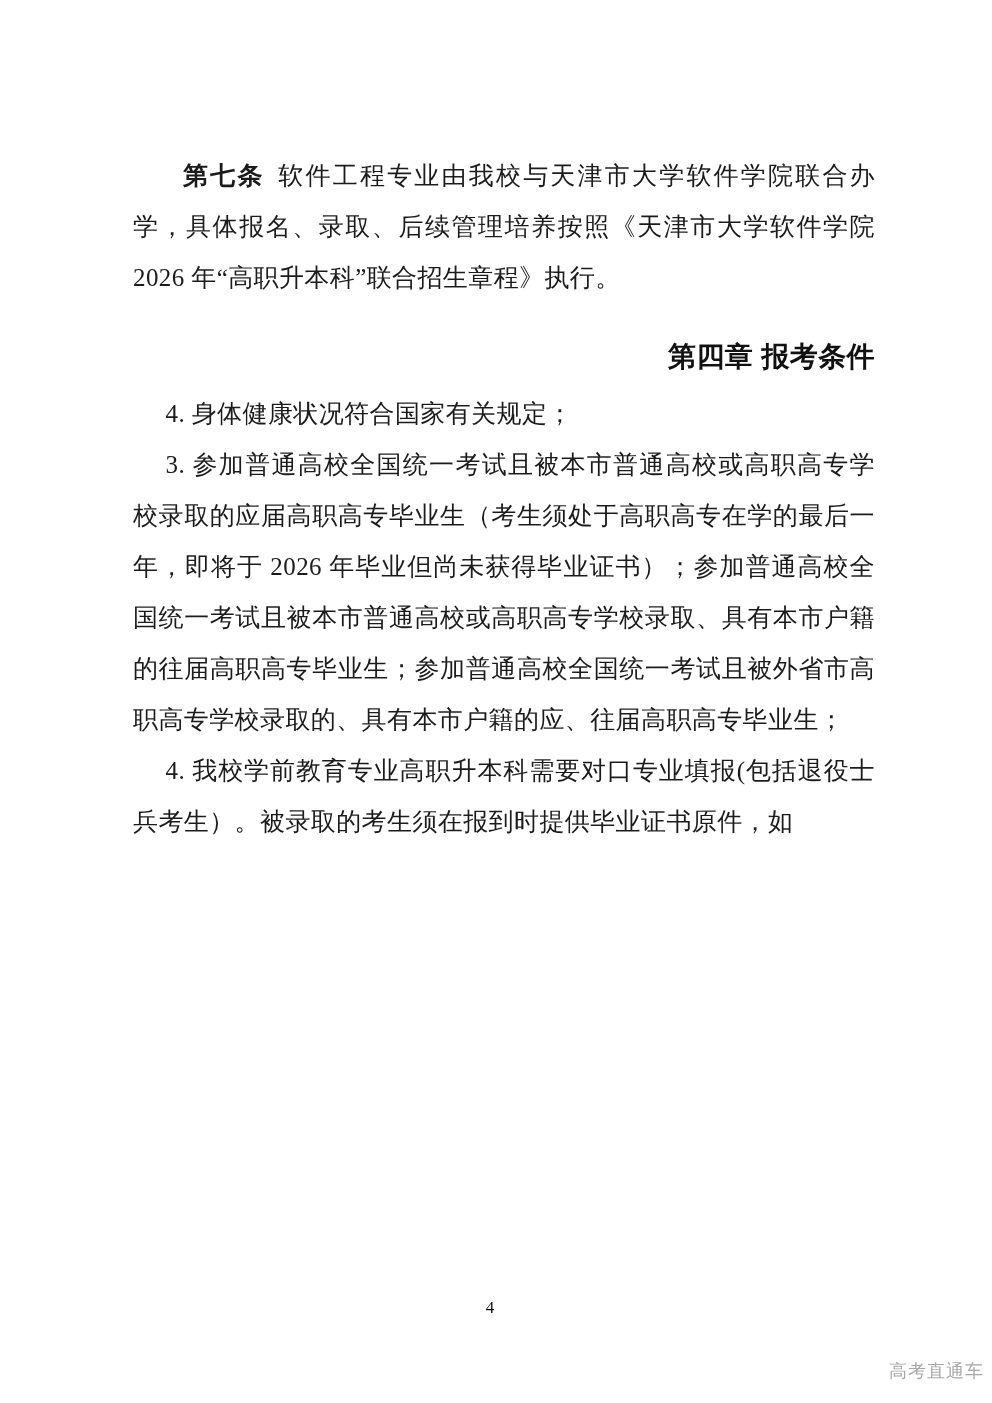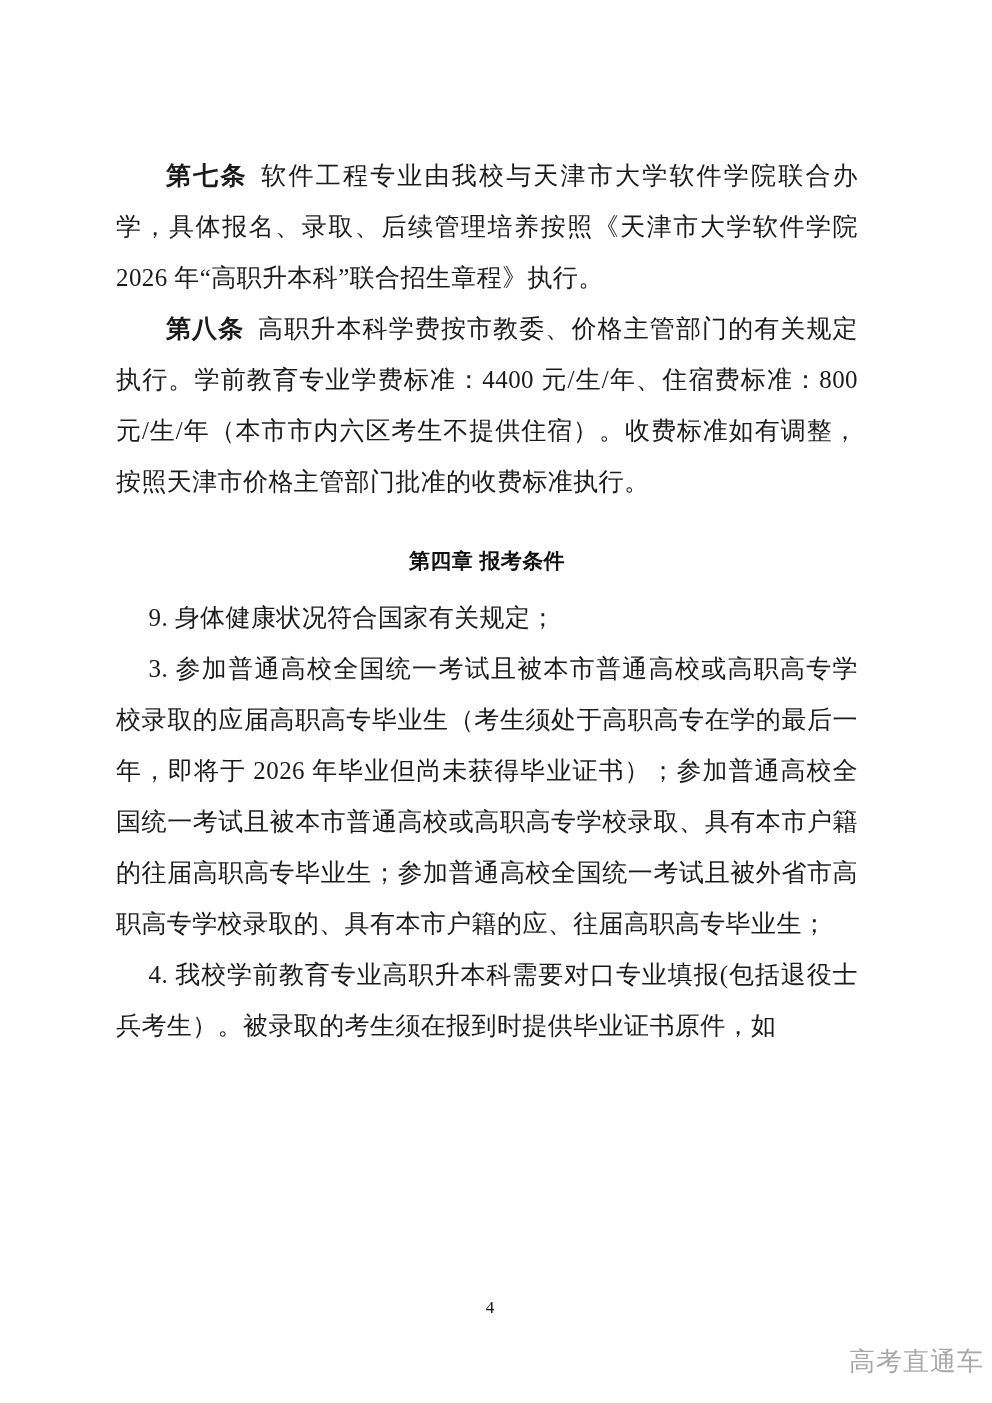--- a/index.html
+++ b/index.html
@@ -15,21 +15,21 @@
     font-family: "Liberation Serif", "DejaVu Serif", serif;
     color: #1b1b1b;
   }
   .page {
     position: absolute;
     inset: 0;
     background: #ffffff;
   }
   .doc-body {
     position: absolute;
-    left: 116px;
+    left: 133px;
     top: 150px;
     width: 742px;
     font-size: 25px;
     line-height: 51px;
     text-align: justify;
     letter-spacing: 0.4px;
   }
   .doc-body p {
     margin: 0;
     padding: 0;
@@ -39,66 +39,65 @@
   }
   .item {
     text-indent: 1.3em;
   }
   .article-label {
     font-weight: bold;
     margin-right: 0.55em;
   }
   .chapter-heading {
     margin: 28px 0 6px 0;
-    text-align: center;
+    text-align: right;
     text-indent: 0;
     font-family: "Liberation Sans", "DejaVu Sans", sans-serif;
     font-weight: bold;
-    font-size: 21px;
+    font-size: 28px;
     line-height: 51px;
     color: #111111;
   }
   .page-number {
     position: absolute;
     left: 0;
     top: 1297px;
     width: 980px;
     text-align: center;
     font-size: 17px;
     line-height: 22px;
     color: #111111;
   }
   .watermark {
     position: absolute;
     right: 8px;
-    bottom: 27px;
+    bottom: 18px;
     font-family: Liberation Serif, serif;
-    font-size: 26px;
+    font-size: 18px;
     line-height: 28px;
     letter-spacing: 1px;
     color: #a8a8a8;
     text-shadow: 1px 1px 0 rgba(255,255,255,0.9);
   }
 </style>
 </head>
 <body>
 
 <div class="page">
 
   <main class="doc-body">
 
     <p class="para"><b class="article-label">第七条</b><span>软件工程专业由我校与天津市大学软件学院联合办学，具体报名、录取、后续管理培养按照《天津市大学软件学院 2026 年“高职升本科”联合招生章程》执行。</span></p>
 
-    <p class="para"><b class="article-label">第八条</b><span>高职升本科学费按市教委、价格主管部门的有关规定执行。学前教育专业学费标准：4400 元/生/年、住宿费标准：800 元/生/年（本市市内六区考生不提供住宿）。收费标准如有调整，按照天津市价格主管部门批准的收费标准执行。</span></p>
 
     <h2 class="chapter-heading">第四章 报考条件</h2>
 
 
 
-    <p class="item">9. 身体健康状况符合国家有关规定；</p>
+    <p class="item">4. 身体健康状况符合国家有关规定；</p>
 
     <p class="item">3. 参加普通高校全国统一考试且被本市普通高校或高职高专学校录取的应届高职高专毕业生（考生须处于高职高专在学的最后一年，即将于 2026 年毕业但尚未获得毕业证书）；参加普通高校全国统一考试且被本市普通高校或高职高专学校录取、具有本市户籍的往届高职高专毕业生；参加普通高校全国统一考试且被外省市高职高专学校录取的、具有本市户籍的应、往届高职高专毕业生；</p>
 
     <p class="item">4. 我校学前教育专业高职升本科需要对口专业填报(包括退役士兵考生）。被录取的考生须在报到时提供毕业证书原件，如</p>
 
   </main>
 
   <div class="page-number">4</div>
 
   <div class="watermark">高考直通车</div>

